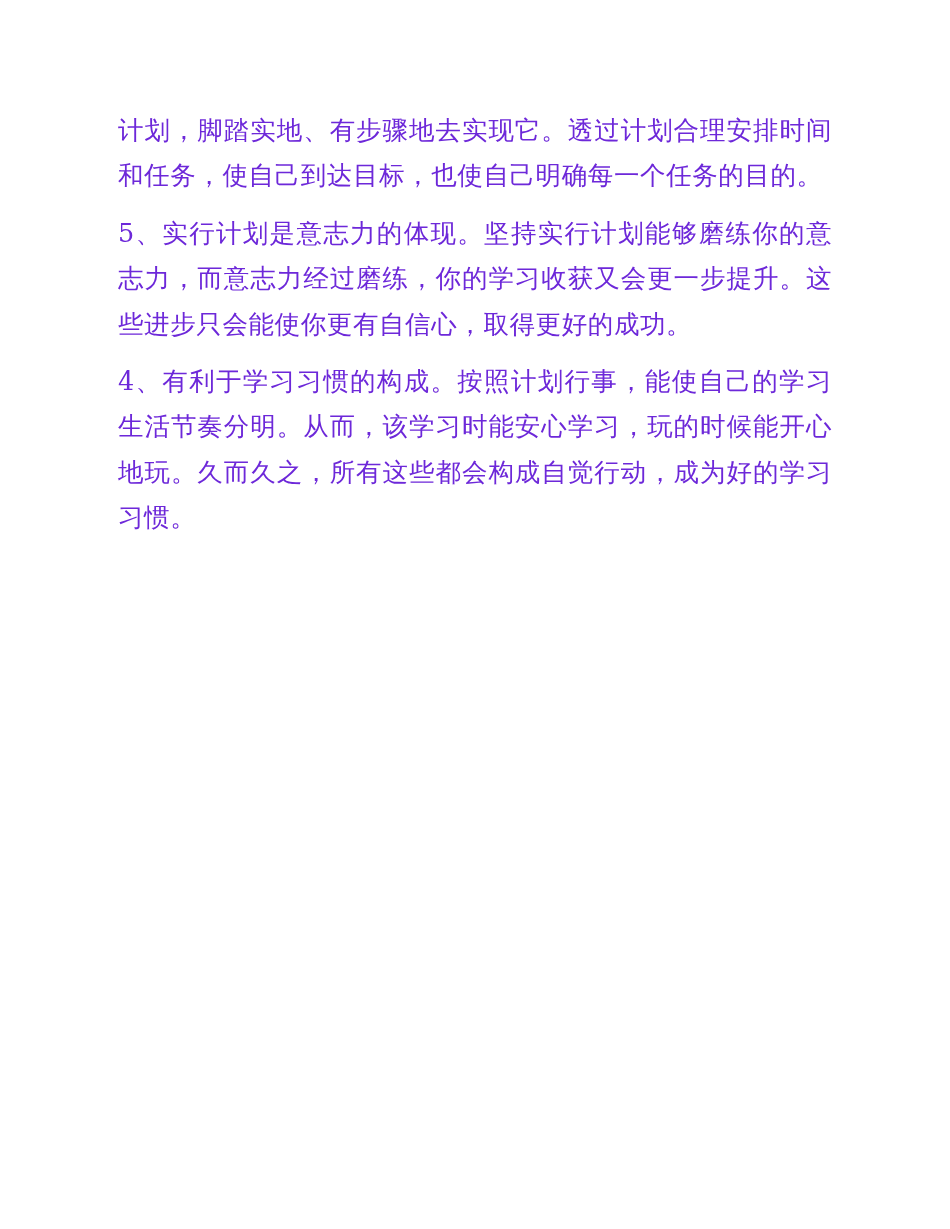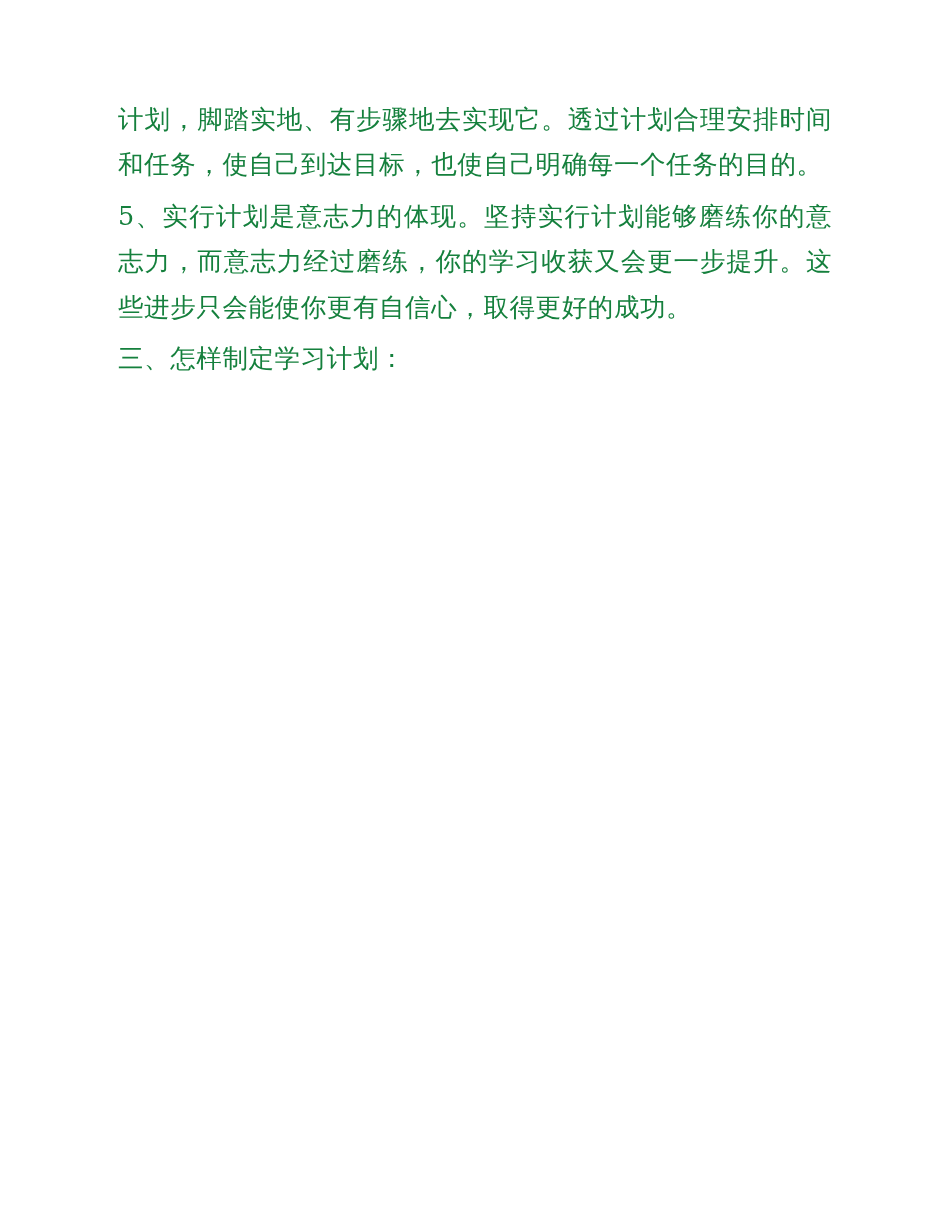--- a/index.html
+++ b/index.html
@@ -18,35 +18,35 @@
     box-sizing: border-box;
     width: 950px;
     height: 1229px;
     padding: 96px 118px 40px 118px;
     background: #ffffff;
   }
   .doc-body {
     display: block;
   }
   .para {
-    margin: 1px 0 6px 0;
+    margin: 12px 0 6px 0;
     font-size: 25.5px;
     line-height: 1.78;
     letter-spacing: 0.6px;
     text-align: justify;
     text-justify: inter-character;
-    color: #15803d;
+    color: #6d28d9;
     font-weight: 400;
   }
   .para:last-child {
     margin-bottom: 0;
   }
 </style>
 </head>
 <body>
 
 <div class="page">
   <div class="doc-body">
     <p class="para">计划，脚踏实地、有步骤地去实现它。透过计划合理安排时间和任务，使自己到达目标，也使自己明确每一个任务的目的。</p>
     <p class="para">5、实行计划是意志力的体现。坚持实行计划能够磨练你的意志力，而意志力经过磨练，你的学习收获又会更一步提升。这些进步只会能使你更有自信心，取得更好的成功。</p>
-    <p class="para">三、怎样制定学习计划：</p>
+    <p class="para">4、有利于学习习惯的构成。按照计划行事，能使自己的学习生活节奏分明。从而，该学习时能安心学习，玩的时候能开心地玩。久而久之，所有这些都会构成自觉行动，成为好的学习习惯。</p>
   </div>
 </div>
 
 </body></html>

